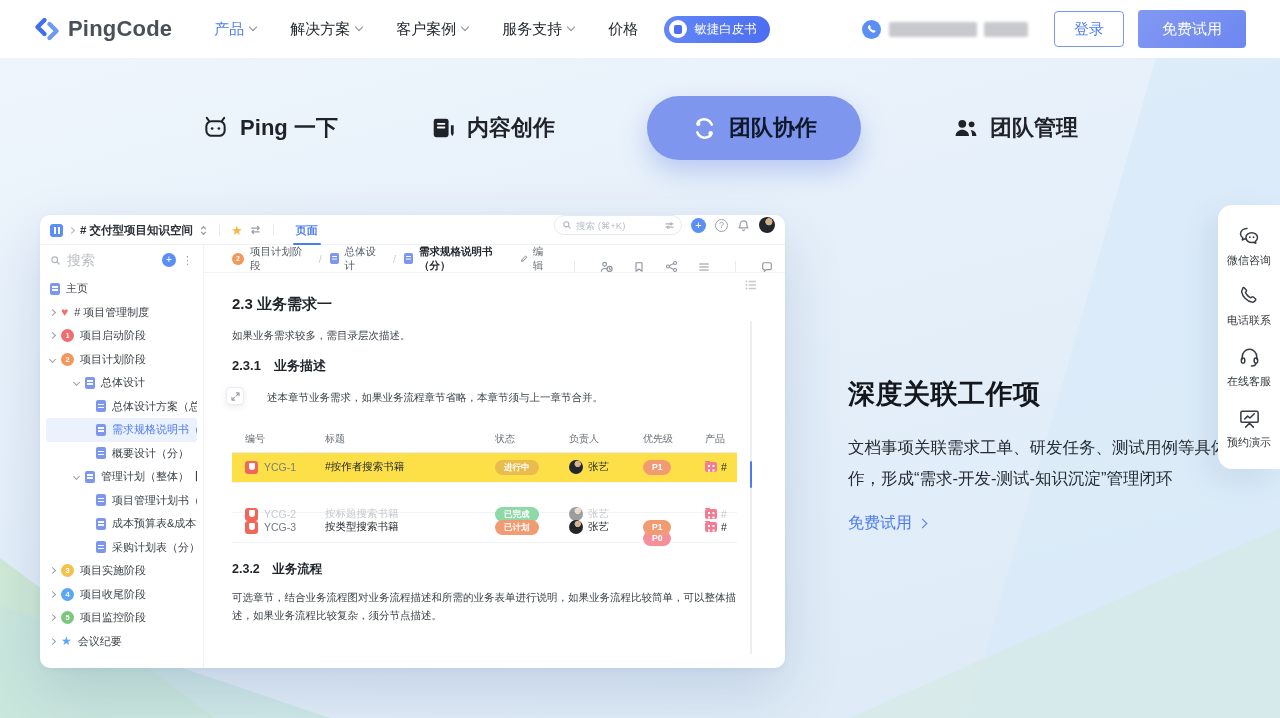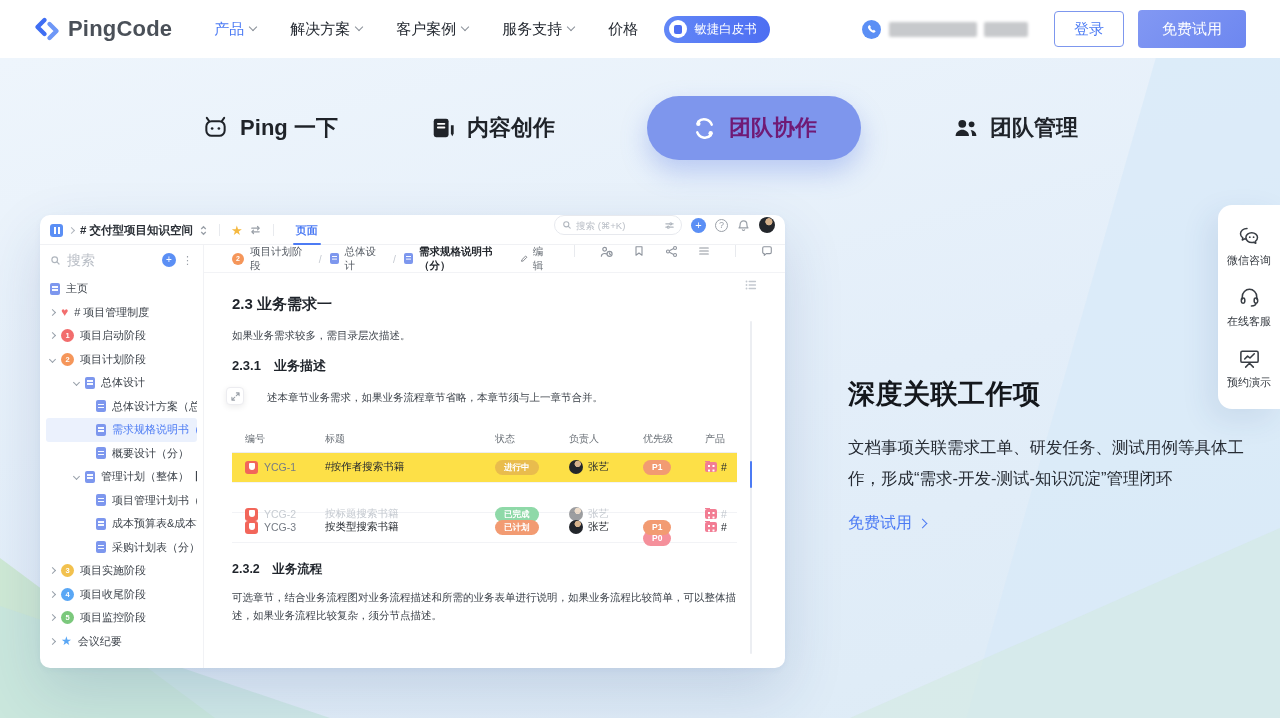--- a/index.html
+++ b/index.html
@@ -31,21 +31,21 @@
   .hero{position:absolute;left:0;top:58px;right:0;bottom:0;background:linear-gradient(165deg,#eef5fc,#e3eef9 55%,#ddebf6);overflow:hidden}
   .shape{position:absolute;z-index:0}
   .sh1{left:0;bottom:0;width:215px;height:160px;background:#cfe9d5;clip-path:polygon(0 0,0 100%,100% 100%)}
   .sh2{left:0;bottom:0;width:330px;height:112px;background:#c7e5e0;opacity:.7;clip-path:polygon(0 0,0 100%,100% 100%)}
   .sh3{right:-70px;top:-60px;width:300px;height:900px;background:#d8e9f8;transform:rotate(16deg);opacity:.75;border-radius:60px}
   .sh4{right:0;bottom:0;width:430px;height:190px;background:#d2e9dd;opacity:.5;clip-path:polygon(100% 0,100% 100%,0 100%)}
 
   
   .tabs{position:absolute;top:38px;left:0;right:0;display:flex;justify-content:center;align-items:center;gap:92px;z-index:2}
   .tab{display:flex;align-items:center;gap:11px;font-size:22px;font-weight:700;color:#1f2329;cursor:pointer}
-  .tab.active{background:#7E96ED;color:#701a75;height:64px;padding:0 44px;border-radius:32px;box-shadow:0 12px 26px rgba(98,128,230,.35)}
+  .tab.active{background:#7E96ED;color:#0f172a;height:64px;padding:0 44px;border-radius:32px;box-shadow:0 12px 26px rgba(98,128,230,.35)}
   .tab svg{flex:none}
 
   
   .app-card{position:absolute;left:40px;top:157px;width:745px;height:453px;background:#fff;border-radius:10px;box-shadow:0 24px 60px rgba(40,70,130,.16),0 2px 6px rgba(40,70,130,.05);z-index:2;overflow:hidden;display:flex;flex-direction:column}
   .app-top{height:30px;flex:none;display:flex;align-items:flex-start;padding:0 10px;border-bottom:1px solid #f0f1f4;font-size:11px;color:#8a9099}
   .app-top-left{display:flex;align-items:center;gap:6px;min-width:0}
   .app-board-ic{width:13px;height:13px;border-radius:3px;background:#5B8FF5;position:relative;flex:none}
   .app-board-ic::after{content:"";position:absolute;left:3.5px;top:3px;width:2px;height:7px;background:#fff;box-shadow:4px 0 0 #fff}
   .tiny-chev{width:5px;height:5px;border-right:1.3px solid #b0b6be;border-bottom:1.3px solid #b0b6be;transform:rotate(-45deg)}
   .app-space-title{font-weight:700;color:#2a2f36;font-size:11.5px;white-space:nowrap}
@@ -87,21 +87,21 @@
   .s-label{white-space:nowrap;overflow:hidden}
 
   .app-main{flex:1;position:relative;display:flex;flex-direction:column;min-width:0}
   .crumb-row{height:28px;flex:none;display:flex;align-items:center;padding:0 12px 0 28px;border-bottom:1px solid #f2f3f6;font-size:10.5px;color:#565c64}
   .crumb{display:flex;align-items:center;gap:6px;min-width:0}
   .crumb .sep{color:#c6cbd2;margin:0 2px}
   .crumb-num{width:12px;height:12px;border-radius:50%;background:#F5965A;color:#fff;font-size:7px;display:flex;align-items:center;justify-content:center;font-weight:700;flex:none}
   .crumb-doc{width:9px;height:11px;background:#7D97EE;border-radius:2px;position:relative;flex:none}
   .crumb-doc::after{content:"";position:absolute;left:2px;top:3px;width:5px;height:1.3px;background:rgba(255,255,255,.95);box-shadow:0 2.6px 0 rgba(255,255,255,.95)}
   .crumb-cur{color:#23272d;font-weight:700}
-  .doc-toolbar{margin-left:auto;display:flex;align-items:flex-start;gap:20px;color:#8a9099}
+  .doc-toolbar{margin-left:auto;display:flex;align-items:flex-end;gap:20px;color:#8a9099}
   .edit-btn{display:flex;align-items:center;gap:4px;color:#6a7077;cursor:pointer}
   .tb-ic{display:flex;align-items:center;cursor:pointer}
 
   .doc{flex:1;padding:22px 44px 0 28px;overflow:hidden;color:#3d434b;position:relative}
   .doc-h1{font-size:15px;font-weight:800;color:#1f242b;margin-bottom:12px}
   .doc-p{font-size:10.5px;line-height:1.75;margin-bottom:13px;color:#3d434b;max-width:505px}
   .doc-h2{font-size:13px;font-weight:800;color:#1f242b;margin-bottom:12px}
   .doc-h3{font-size:12.5px;font-weight:800;color:#1f242b;margin-bottom:10px}
   .req-card{border:1px solid #ebedf1;border-radius:6px;padding:9px 13px;margin-bottom:17px;max-width:497px;background:#fff}
   .req-line1{display:flex;align-items:center;gap:7px;font-size:10.5px}
@@ -587,20 +587,26 @@
       <div class="c-item">
         <svg width="24" height="24" viewBox="0 0 24 24" fill="none" stroke="#383d44" stroke-width="1.5" stroke-linecap="round" stroke-linejoin="round">
           <path d="M10 4.5C6.4 4.5 3.5 6.8 3.5 9.7c0 1.7.9 3.1 2.3 4.1l-.5 2.2 2.4-1.2c.5.1 1 .2 1.5.2"></path>
           <path d="M14.7 8.8c3.2 0 5.8 2.1 5.8 4.8 0 1.5-.8 2.8-2.1 3.7l.4 1.9-2.1-1c-.6.2-1.3.3-2 .3-3.2 0-5.8-2.2-5.8-4.9s2.6-4.8 5.8-4.8z"></path>
           <circle cx="12.8" cy="13.2" r=".9" fill="#383d44" stroke="none"></circle>
           <circle cx="16.6" cy="13.2" r=".9" fill="#383d44" stroke="none"></circle>
         </svg>
         <span>微信咨询</span>
       </div>
       <div class="c-item">
+        <svg width="22" height="22" viewBox="0 0 24 24" fill="none" stroke="#383d44" stroke-width="1.6" stroke-linecap="round" stroke-linejoin="round">
+          <path d="M5 3.5c-.8.8-1.2 1.8-1 2.9.4 2.4 1.8 5 4 7.2s4.8 3.6 7.2 4c1.1.2 2.1-.2 2.9-1l.9-.9c.5-.5.5-1.3 0-1.8l-2.3-1.9c-.5-.4-1.2-.4-1.7 0l-1 .9c-1.3-.6-2.5-1.4-3.5-2.4S8.7 8.3 8.1 7l.9-1c.4-.5.4-1.2 0-1.7L7 2.1c-.5-.5-1.3-.5-1.8 0z"></path>
+        </svg>
+        <span>电话联系</span>
+      </div>
+      <div class="c-item">
         <svg width="23" height="23" viewBox="0 0 24 24" fill="none" stroke="#383d44" stroke-width="1.6" stroke-linecap="round" stroke-linejoin="round">
           <path d="M4.5 13.5V11a7.5 7.5 0 0 1 15 0v2.5"></path>
           <rect x="3.5" y="12.5" width="3.6" height="5.5" rx="1.8"></rect>
           <rect x="16.9" y="12.5" width="3.6" height="5.5" rx="1.8"></rect>
           <path d="M18.7 18c0 1.8-2 2.8-4.7 2.8"></path>
         </svg>
         <span>在线客服</span>
       </div>
       <div class="c-item">
         <svg width="23" height="23" viewBox="0 0 24 24" fill="none" stroke="#383d44" stroke-width="1.6" stroke-linecap="round" stroke-linejoin="round">

